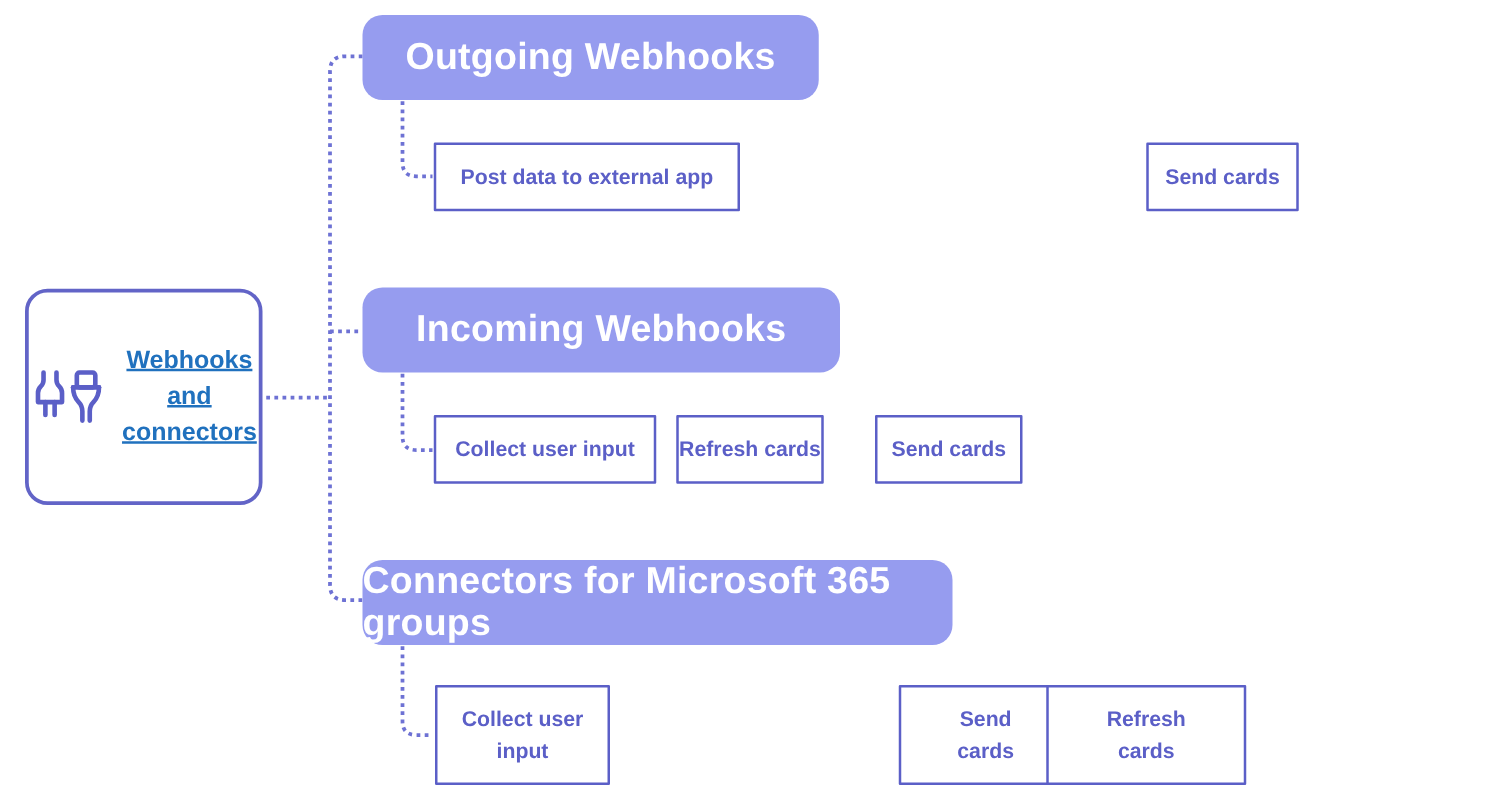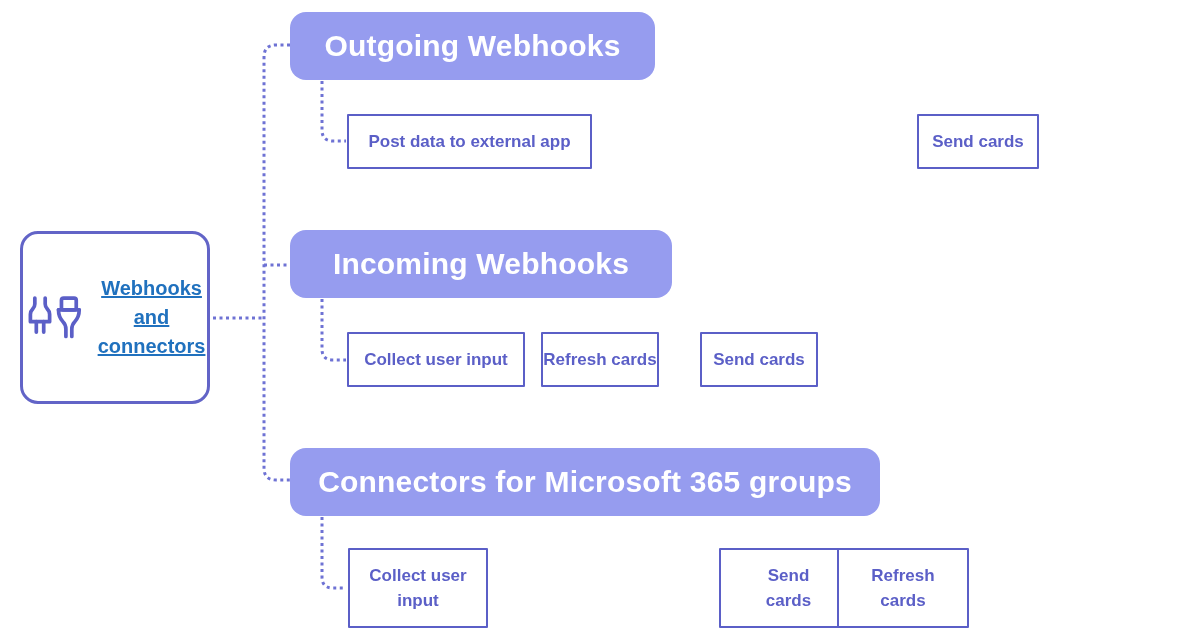--- a/index.html
+++ b/index.html
@@ -63,21 +63,21 @@
     font-weight: bold;
     font-size: 30px;
     display: flex;
     align-items: center;
     justify-content: center;
     box-sizing: border-box;
     letter-spacing: 0.2px;
   }
   .hdr-outgoing  { left: 290px; top: 12px;  width: 365px; }
   .hdr-incoming  { left: 290px; top: 230px; width: 382px; text-align: center; }
-  .hdr-connectors{ left: 290px; top: 448px; width: 590px; }
+  .hdr-connectors{ left: 290px; top: 448px; width: 472px; }
 
   
   .leaf {
     position: absolute;
     border: 2.5px solid #5b5fc7;
     border-radius: 1px;
     box-sizing: border-box;
     color: #5b5fc7;
     font-weight: bold;
     font-size: 17px;
@@ -99,21 +99,21 @@
   
   .r2 { top: 332px; height: 55px; }
   .b-collect2 { left: 347px; width: 178px; }
   .b-refresh2 { left: 541px; width: 118px; }
   .b-send2    { left: 700px; width: 118px; }
   
   .r3 { top: 548px; height: 80px; }
   .b-collect3   { left: 348px; width: 140px; }
   .b-customize3 { left: 505px; width: 157px; }
   .b-send3      { left: 679px; width: 139px; margin-left: 40px; }
-  .b-refresh3   { left: 837px; width: 132px; }
+  .b-refresh3   { left: 837px; width: 160px; }
 </style>
 </head>
 <body>
 
 <div class="canvas">
 
   <svg class="connectors" viewBox="0 0 1200 642" fill="none">
 
     <path d="M 200 318 H 262" stroke="#6e72d4" stroke-width="3" stroke-dasharray="3 3.5"></path>
 

